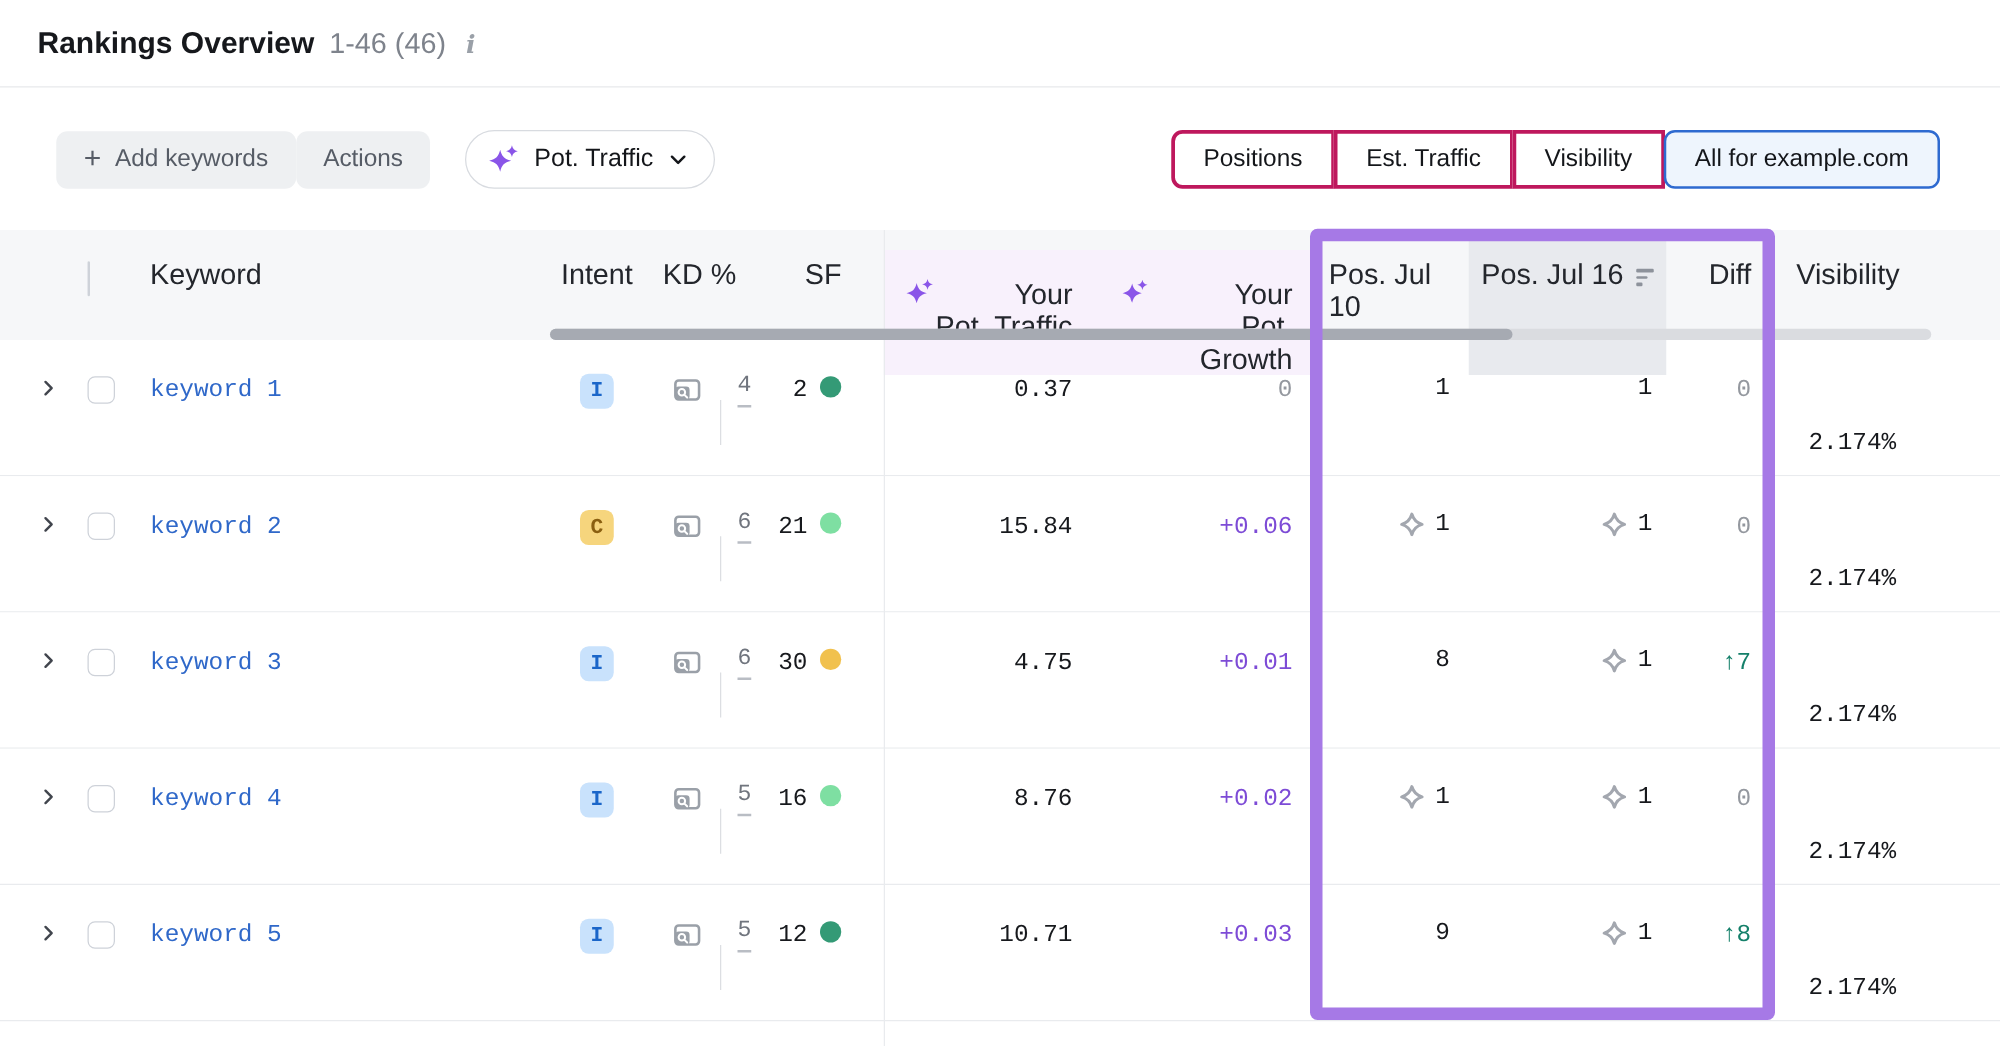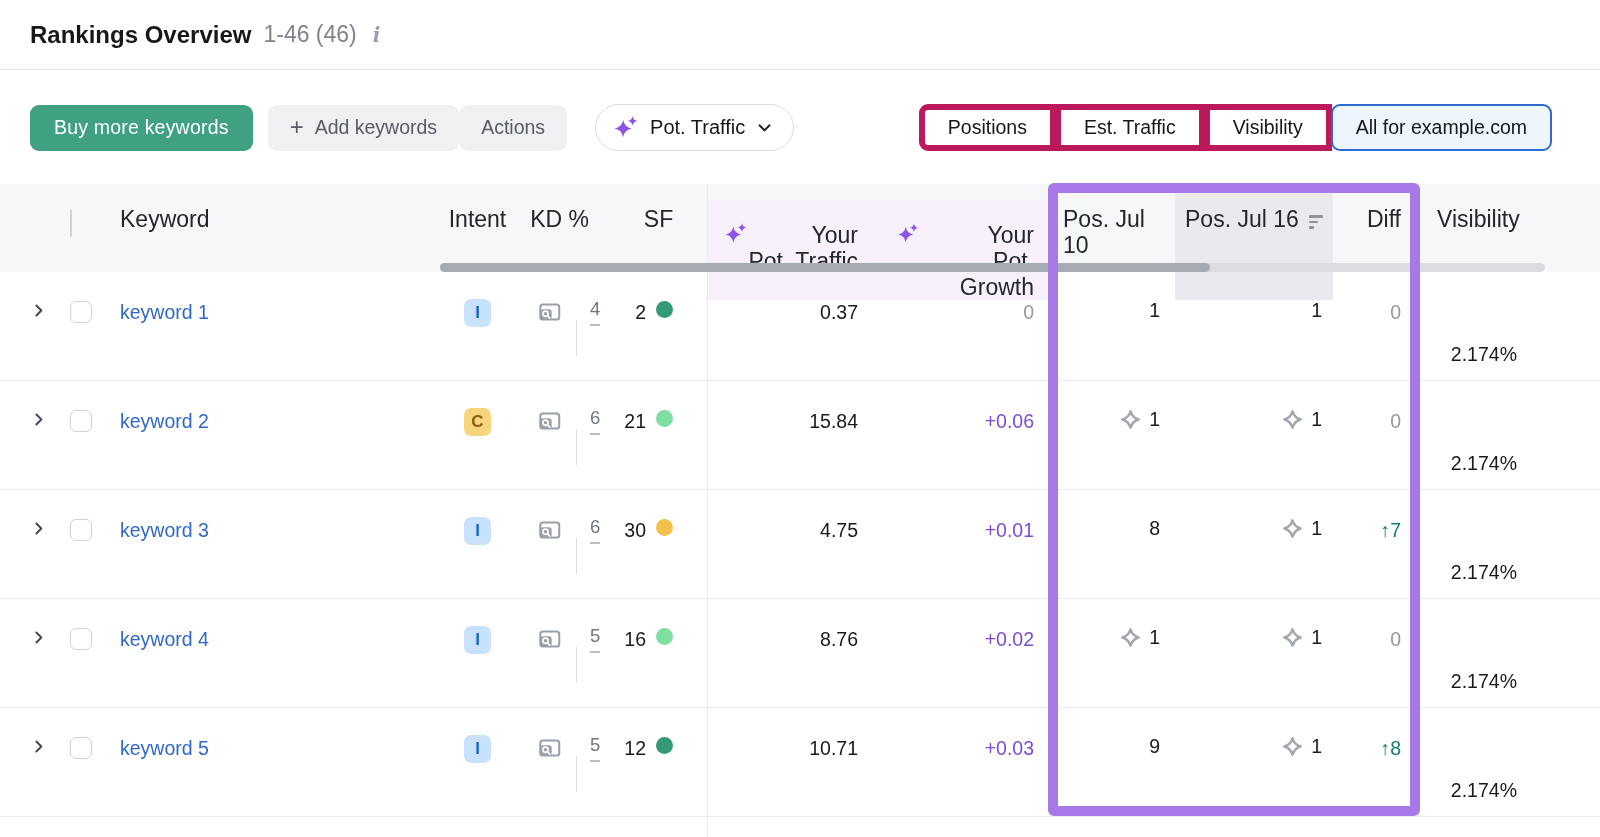--- a/index.html
+++ b/index.html
@@ -16,21 +16,21 @@
   .info-i { font-family:"DejaVu Serif", serif; font-style:italic; font-weight:700; font-size:20px; color:#9aa0a8; margin-left:16px; }
 
   
   .toolbar { display:flex; align-items:center; padding:34px 48px 0 30px; }
   .btn { height:46px; border-radius:9px; border:none; font-family:inherit; font-size:19.5px; display:inline-flex; align-items:center; justify-content:center; cursor:pointer; }
   .btn-primary { background:#3fa182; color:#fff; padding:0 24px; font-weight:500; letter-spacing:.2px; }
   .btn-secondary { background:#eef0f2; color:#565c66; padding:0 22px; margin-left:15px; gap:11px; }
   .plus-glyph { font-size:24px; color:#565c66; line-height:1; margin-top:-2px; }
   .dropdown-pill { margin-left:28px; background:#fff; border:1px solid #d8dbe0; border-radius:24px; height:47px; padding:0 20px 0 16px; display:inline-flex; align-items:center; gap:11px; font-size:20px; color:#14161a; cursor:pointer; }
   .tab-group { margin-left:auto; display:flex; }
-  .tab { height:47px; background:#fff; border:6px solid #be185d; font-family:inherit; font-size:19.5px; color:#14161a; display:inline-flex; align-items:center; padding:0 23px; margin-left:-1px; cursor:pointer; }
+  .tab { height:47px; background:#fff; border:3px solid #be185d; font-family:inherit; font-size:19.5px; color:#14161a; display:inline-flex; align-items:center; padding:0 23px; margin-left:-1px; cursor:pointer; }
   .tab:first-child { border-radius:9px 0 0 9px; }
   .tab:last-child { border-radius:0 9px 9px 0; }
   .tab.selected { border:2px solid #2e6ad0; background:#eef5fd; border-radius:9px; position:relative; z-index:2; }
 
   
   .table { position:relative; margin-top:33px;
     --cols:60px 45px 330px 85px 90px 97px 173px 168px 127px 158px 86px 126px 1fr; }
   .thead { display:grid; grid-template-columns:var(--cols); height:88px; background:#f6f7f9; font-size:23px; color:#23262c; position:relative; }
   .th { padding-top:22px; line-height:26px; }
   .th-check { padding-left:10px; padding-top:26px; }
@@ -48,21 +48,21 @@
 
   .sort-icon { display:inline-flex; flex-direction:column; gap:3px; margin-left:10px; margin-top:9px; }
   .sort-icon i { display:block; height:2.5px; background:#8d929b; border-radius:1px; }
   .sort-icon i:nth-child(1){ width:14px; }
   .sort-icon i:nth-child(2){ width:9px; }
   .sort-icon i:nth-child(3){ width:5px; }
 
   .hscroll-track { position:absolute; left:440px; width:1105px; top:79px; height:9px; border-radius:5px; background:#dadce0; z-index:1; }
   .hscroll-thumb { position:absolute; left:0; top:0; width:770px; height:9px; border-radius:5px; background:#a6aab2; cursor:grab; }
 
-  .tr { display:grid; grid-template-columns:var(--cols); height:109px; border-bottom:1px solid #e9ebee; background:#fff; }
+  .tr { display:grid; grid-template-columns:var(--cols); height:109px; border-bottom:1px solid #e9ebee; background:#fff;font-family:Liberation Mono, monospace; }
   .td { display:flex; align-items:flex-start; padding-top:27px; font-size:19.5px; }
   .td > * { display:inline-flex; align-items:center; }
   .c-expand { justify-content:flex-start; padding-left:30px; padding-top:30px; }
   .c-check { padding-left:10px; padding-top:29px; }
   .c-keyword { padding-left:15px; padding-top:29px; }
   .c-intent { justify-content:center; }
   .c-sf { padding-left:16px; }
   .c-kd { justify-content:flex-end; padding-right:34px; gap:10px; padding-top:29px; }
   .c-traffic { justify-content:flex-end; padding-right:22px; padding-top:29px; }
   .c-growth { justify-content:flex-end; padding-right:14px; padding-top:29px; }
@@ -102,21 +102,20 @@
 </head>
 <body>
 
 <div class="title-bar">
   <span class="page-title">Rankings Overview</span>
   <span class="page-range">1-46 (46)</span>
   <span class="info-i">i</span>
 </div>
 
 <div class="toolbar">
-  <button class="btn btn-primary">Buy more keywords</button>
   <button class="btn btn-secondary">
     <span class="plus-glyph">+</span>
     <span>Add keywords</span>
   </button>
   <button class="btn btn-secondary" style="margin-left:0;">Actions</button>
 
   <span class="dropdown-pill">
     <svg width="27" height="26" viewBox="0 0 23 22">
       <path d="M9.5 4 C10.6 8.6 12.4 10.4 17 11.5 C12.4 12.6 10.6 14.4 9.5 19 C8.4 14.4 6.6 12.6 2 11.5 C6.6 10.4 8.4 8.6 9.5 4 Z" fill="#8a55e8"></path>
       <path d="M17.5 1 C18 3.4 19.1 4.5 21.5 5 C19.1 5.5 18 6.6 17.5 9 C17 6.6 15.9 5.5 13.5 5 C15.9 4.5 17 3.4 17.5 1 Z" fill="#8a55e8"></path>

